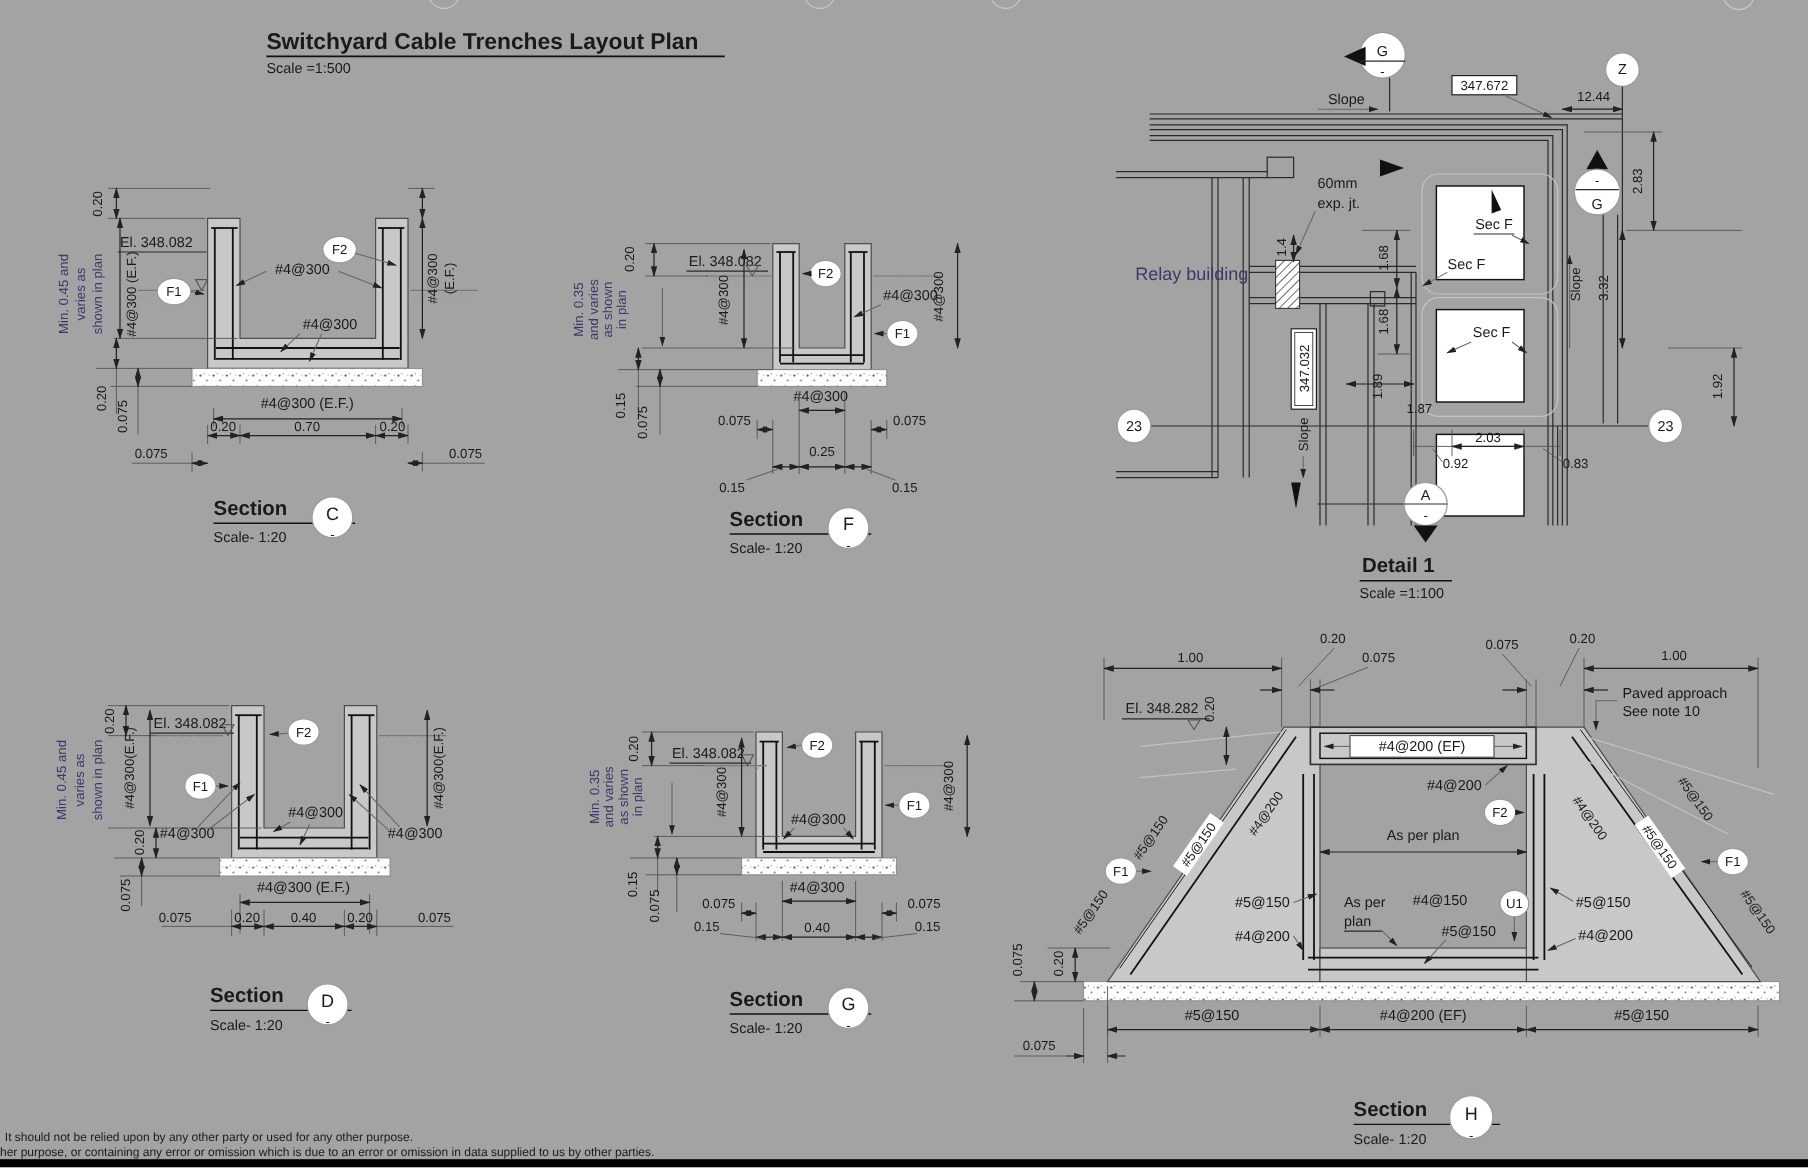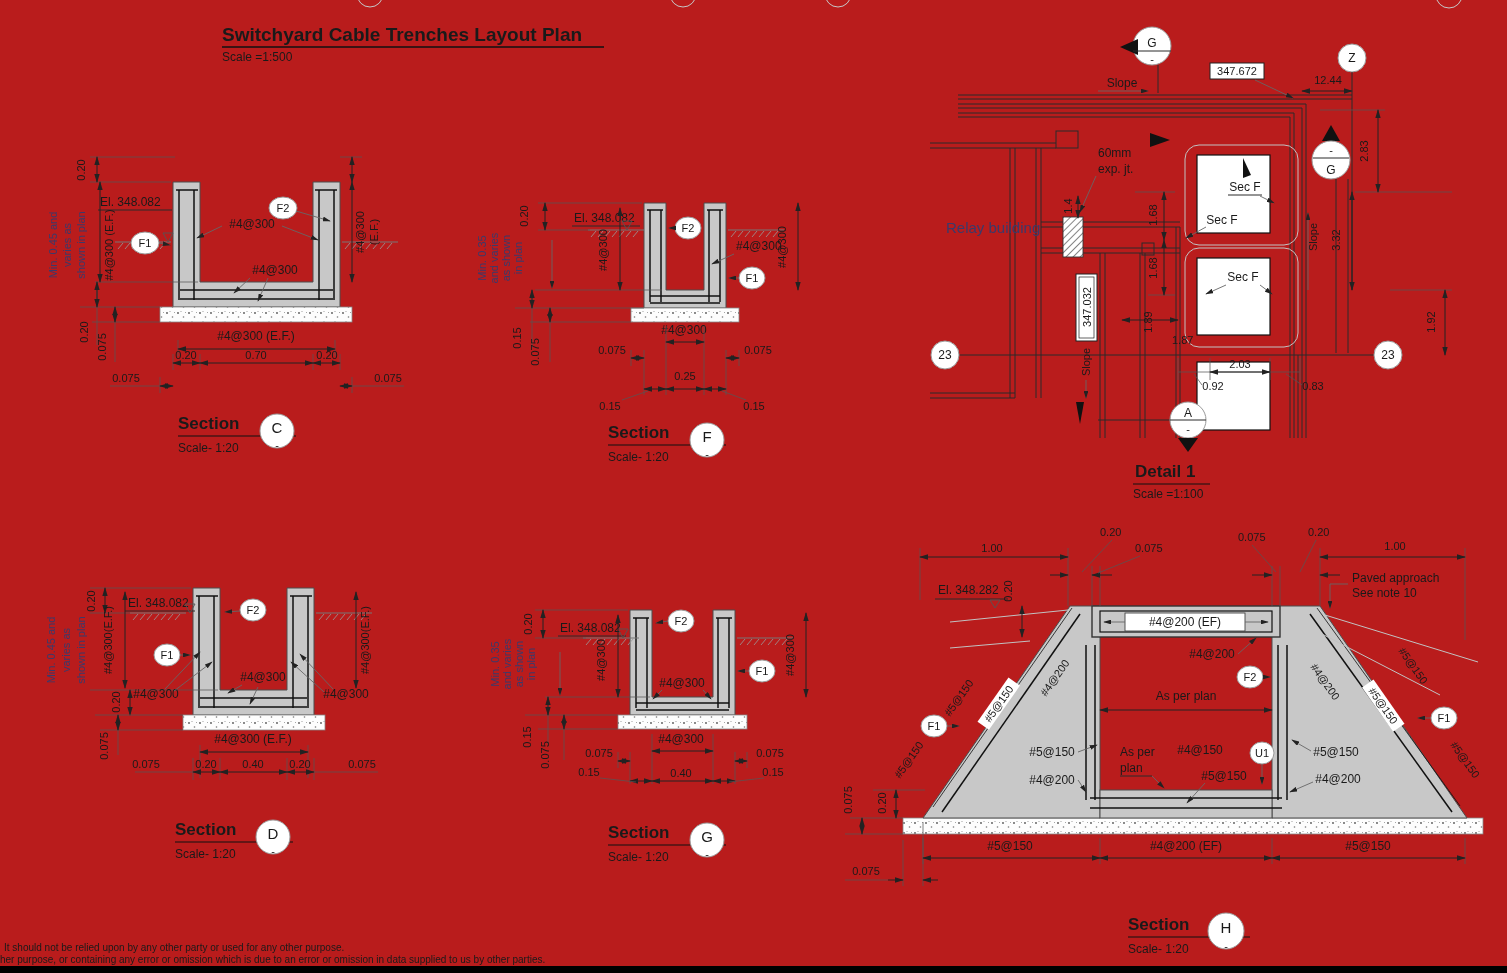--- a/index.html
+++ b/index.html
@@ -1,16 +1,16 @@
 <!DOCTYPE html>
 <html><head>
 <meta charset="utf-8">
 <style>
   html,body{margin:0;padding:0;background:#fff;}
-  #page{position:relative;width:1507px;height:973px;background:#b91c1c;overflow:hidden;}
+  #page{position:relative;width:1507px;height:973px;background:#a3a3a3;overflow:hidden;}
   svg{position:absolute;left:0;top:0;}
   svg text{font-family:"Liberation Sans",sans-serif;fill:#1a1a1a;}
   .t10{font-size:10px;}
   .t11{font-size:11px;}
   .t12{font-size:12px;}
   .t15{font-size:15px;}
   .tt{font-size:17px;font-weight:700;}
   .big{font-size:19px;font-weight:700;}
   .nt{fill:#3a3a6b;}
   .dim{stroke:#222;stroke-width:1;fill:none;}

